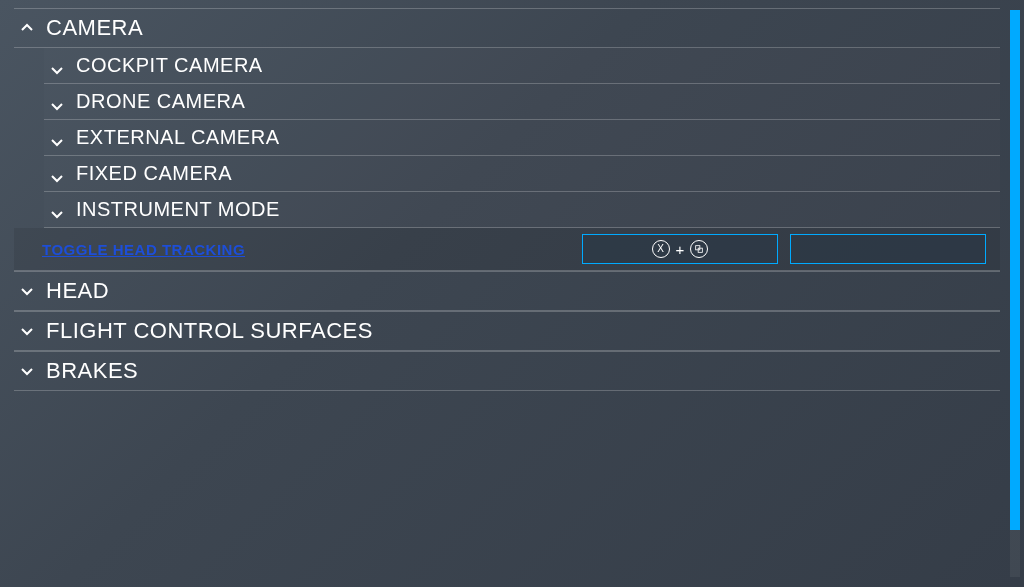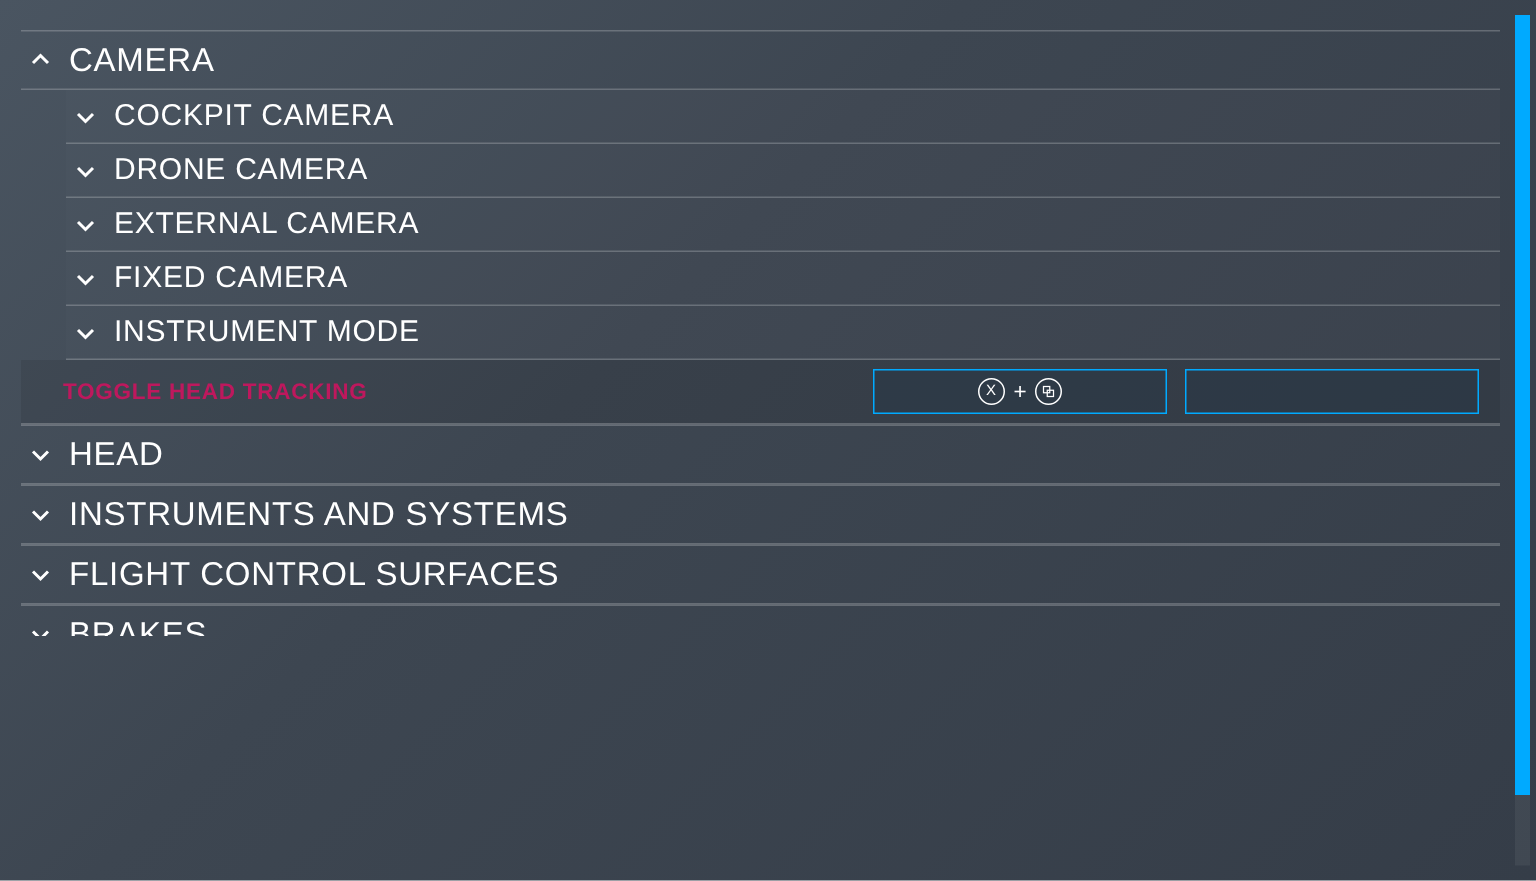--- a/index.html
+++ b/index.html
@@ -6,21 +6,21 @@
   html, body { width: 1024px; height: 587px; overflow: hidden; }
   body {
     font-family: "Segoe UI", Arial, sans-serif;
     background: linear-gradient(135deg, #4a5561 0%, #3d4651 40%, #353d48 100%);
     color: #ffffff;
     position: relative;
   }
   .menu-container {
     width: 1000px;
     height: 424px;
-    padding: 20px 0 12px 14px;
+    padding: 8px 0 12px 14px;
     overflow-y: auto;
   }
   .section {
     border-top: 1px solid rgba(255,255,255,0.22);
   }
   .section-header {
     display: flex;
     align-items: center;
     padding: 6px 0 6px 6px;
     cursor: pointer;
@@ -41,21 +41,21 @@
     margin-right: 8px;
     font-size: 14px;
     position: relative;
   }
   .chevron svg { display: block; }
   .sub-section {
     padding-left: 30px;
   }
   .sub-header {
     display: flex;
-    align-items: center;
+    align-items: flex-end;
     padding: 6px 0 6px 6px;
     cursor: pointer;
     border-bottom: 1px solid rgba(255,255,255,0.22);
     background: rgba(255,255,255,0.015);
   }
   .sub-header .label {
     font-size: 20px;
     font-weight: 400;
     letter-spacing: 0.5px;
   }
@@ -64,21 +64,22 @@
     align-items: center;
     padding: 6px 0 6px 28px;
     border-bottom: 1px solid rgba(255,255,255,0.22);
     background: rgba(0,0,0,0.08);
   }
   .binding-label {
     flex: 0 0 540px;
     font-size: 15px;
     font-weight: 700;
     letter-spacing: 0.5px;
-    color: #be185d;
+    color: #1d4ed8;
+    text-decoration: underline;
   }
   .binding-slots {
     display: flex;
     gap: 12px;
   }
   .binding-slot {
     width: 196px;
     height: 30px;
     border: 1px solid #00aaff;
     background: rgba(40,55,70,0.55);
@@ -202,30 +203,20 @@
     <div class="section-header">
       <span class="chevron">
         <svg width="14" height="14" viewBox="0 0 14 14">
             <path d="M2 5 L7 10 L12 5" stroke="#ffffff" stroke-width="2" fill="none"></path>
           </svg>
       </span>
       <span class="label">HEAD</span>
     </div>
   </div>
 
-  <div class="section">
-    <div class="section-header">
-      <span class="chevron">
-        <svg width="14" height="14" viewBox="0 0 14 14">
-            <path d="M2 5 L7 10 L12 5" stroke="#ffffff" stroke-width="2" fill="none"></path>
-          </svg>
-      </span>
-      <span class="label">INSTRUMENTS AND SYSTEMS</span>
-    </div>
-  </div>
 
   <div class="section">
     <div class="section-header">
       <span class="chevron">
         <svg width="14" height="14" viewBox="0 0 14 14">
             <path d="M2 5 L7 10 L12 5" stroke="#ffffff" stroke-width="2" fill="none"></path>
           </svg>
       </span>
       <span class="label">FLIGHT CONTROL SURFACES</span>
     </div>

